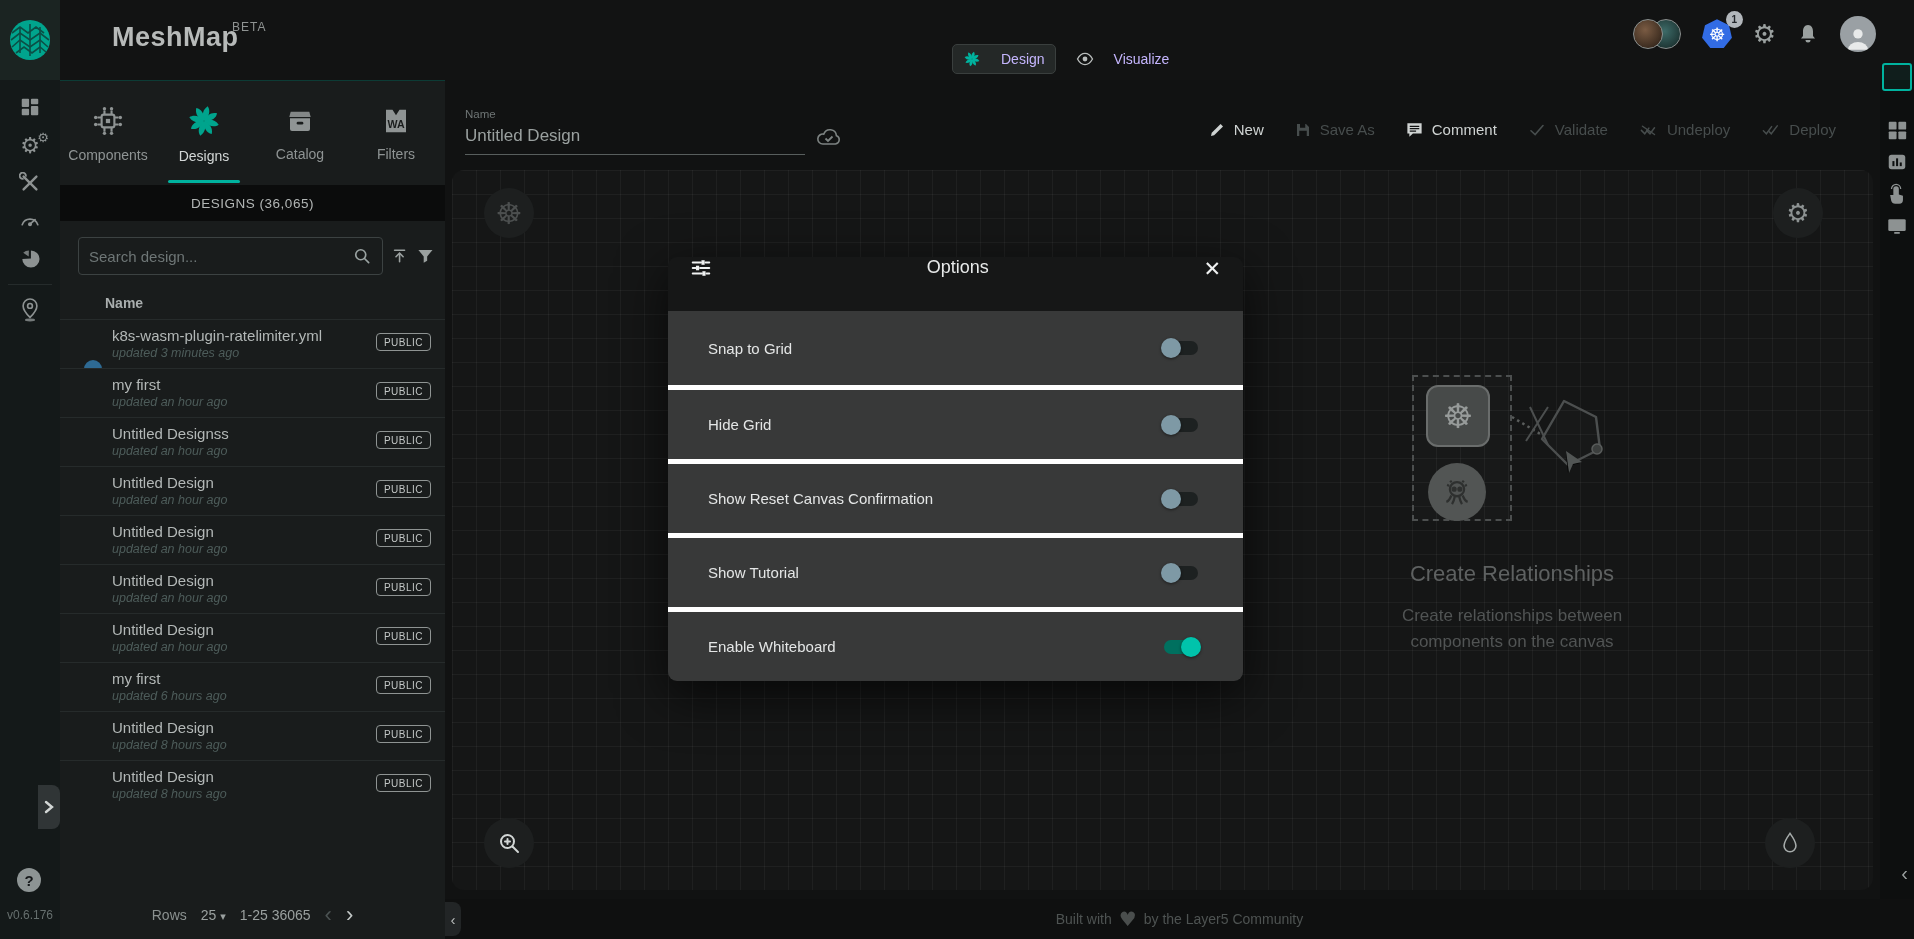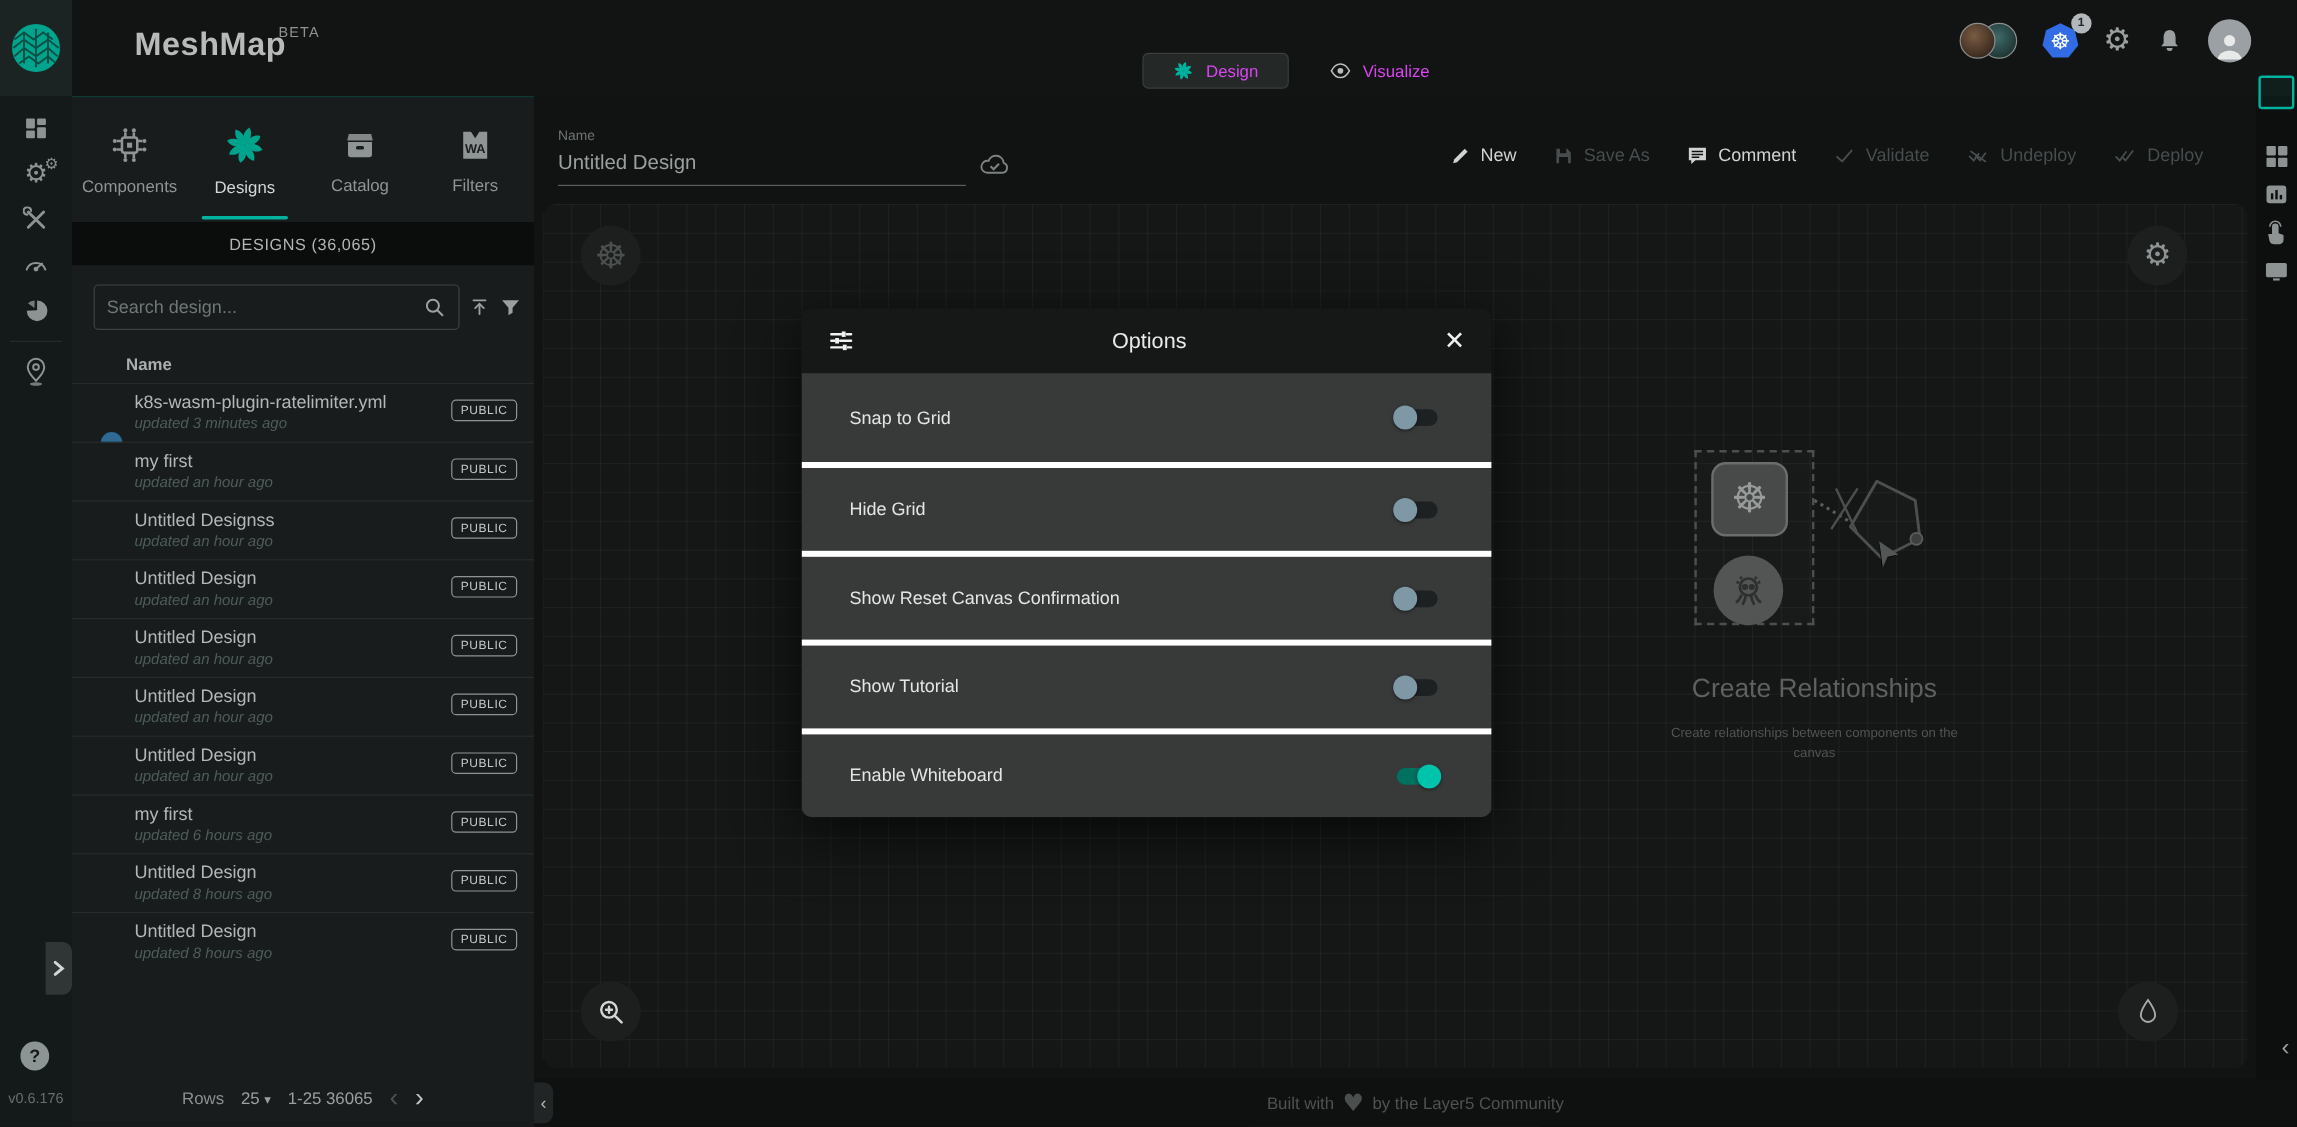--- a/index.html
+++ b/index.html
@@ -7,22 +7,22 @@
     font-family:"Liberation Sans", sans-serif; }
   svg { display:block; }
 
   
   #header { position:absolute; left:0; top:0; width:1914px; height:80px; background:#121313; }
   #logo-box { position:absolute; left:0; top:0; width:60px; height:80px; background:#1b2422;
     display:flex; align-items:center; justify-content:center; }
   #app-title { position:absolute; left:112px; top:22px; color:#b7bab9; font-size:27px; font-weight:bold; letter-spacing:.5px; }
   #beta-tag { position:absolute; left:232px; top:20px; color:#8f9392; font-size:12px; letter-spacing:1px; }
   .mode-switch { position:absolute; left:952px; top:44px; display:flex; align-items:center; gap:10px; }
-  .mode-pill { display:flex; align-items:center; gap:10px; padding:5px 24px; border-radius:5px;
-    color:#d946ef; font-size:14px; cursor:pointer; }
+  .mode-pill { display:flex; align-items:center; gap:20px; padding:5px 10px; border-radius:5px;
+    color:#c4b5fd; font-size:14px; cursor:pointer; }
   .mode-pill.active { background:#242827; border:1px solid #3a3f3e; }
   .hdr-right { position:absolute; right:38px; top:16px; display:flex; align-items:center; gap:20px; }
   .avatar-sm { width:30px; height:30px; border-radius:50%; border:1px solid #8a8f8e; }
   .avatar-a { background:radial-gradient(circle at 40% 35%, #7a5b43, #241a12); margin-right:-12px; position:relative; z-index:2;}
   .avatar-b { background:radial-gradient(circle at 45% 40%, #3d6b68, #142423); position:relative; z-index:1;}
   .k8s-wrap { position:relative; }
   .k8s-badge { position:absolute; right:-10px; top:-7px; width:17px; height:17px; border-radius:50%;
     background:#b2b7bb; color:#22262a; font-size:10px; font-weight:bold; display:flex; align-items:center; justify-content:center; }
   .user-avatar { width:36px; height:36px; border-radius:50%; background:#9aa0a4; display:flex; align-items:flex-end; justify-content:center; overflow:hidden; }
 
@@ -92,21 +92,21 @@
 
   
   #tutorial { position:absolute; left:910px; top:205px; width:300px; text-align:center; color:#5c5f5f; }
   #tut-illus { position:relative; width:200px; height:150px; margin:0 auto; }
   #tut-dashed { position:absolute; left:0; top:0; width:100px; height:146px; border:2px dashed #4c4f4f; background:rgba(255,255,255,.015); }
   #tut-k8s-box { position:absolute; left:14px; top:10px; width:64px; height:62px; background:#474a49; border:2px solid #6a6d6c;
     border-radius:12px; display:flex; align-items:center; justify-content:center; color:#979b9a; }
   #tut-octo { position:absolute; left:16px; top:88px; width:58px; height:58px; background:#525554; border-radius:50%;
     display:flex; align-items:center; justify-content:center; }
   #tut-title { margin-top:36px; font-size:22px; color:#5e6161; }
-  #tut-desc { margin:16px auto 0; width:258px; font-size:11px; line-height:1.5; color:#515454; }
+  #tut-desc { margin:16px auto 0; width:258px; font-size:17px; line-height:1.5; color:#515454; }
   .occluded-frag { position:absolute; color:#5a5d5d; }
 
   
   #canvas-tools { position:absolute; left:585px; top:730px; height:40px; background:#1f2121; border-radius:8px;
     display:flex; align-items:center; padding:0 12px; gap:16px; color:#8b9090; }
   .ct-divider { width:1px; height:26px; background:#3a3e3d; }
   .ct-icon { cursor:pointer; display:flex; align-items:center; }
 
   
   #right-rail { position:absolute; right:0; top:80px; width:34px; height:819px; background:#0d0f0f; }
@@ -118,21 +118,21 @@
   
   #footer { position:absolute; left:445px; top:899px; width:1469px; height:40px; background:#0f1010;
     display:flex; align-items:center; justify-content:center; gap:7px; color:#4e5352; font-size:14px; }
   #footer-tab { position:absolute; left:0px; top:3px; width:16px; height:34px; background:#222526;
     border-radius:0 8px 8px 0; color:#b9bdbc; display:flex; align-items:center; justify-content:center; font-size:15px; cursor:pointer; }
   #footer .heart { color:#4a4e4d; font-size:20px; font-family:"DejaVu Sans", sans-serif; }
 
   
   #modal { position:absolute; left:668px; top:257px; width:575px; height:424px; border-radius:9px;
     box-shadow:0 14px 50px rgba(0,0,0,.65); z-index:50; overflow:hidden; }
-  #modal-header { height:54px; background:#161717; display:flex; align-items:center; padding:0 22px; }
+  #modal-header { height:54px; background:#161717; display:flex; align-items:flex-start; padding:0 22px; }
   #modal-title { flex:1; text-align:center; color:#e8eaea; font-size:18px; }
   #modal-close { color:#f0f2f2; font-size:21px; cursor:pointer; font-family:"DejaVu Sans", sans-serif; }
   #modal-body { height:370px; background:#383939; }
   .opt-row { height:74px; display:flex; align-items:center; justify-content:space-between; padding:0 45px 0 40px; }
   .opt-row + .opt-row { border-top:5px solid #ffffff; }
   .opt-label { color:#e4e6e6; font-size:15px; }
   .toggle { position:relative; width:34px; height:14px; border-radius:7px; background:#1d2121; cursor:pointer; flex:0 0 34px; }
   .toggle::after { content:""; position:absolute; width:20px; height:20px; border-radius:50%; top:-3px; left:-3px;
     background:#7e99a5; box-shadow:0 1px 3px rgba(0,0,0,.5); transition:left .1s; }
   .toggle[data-state="on"] { background:#00705f; }

